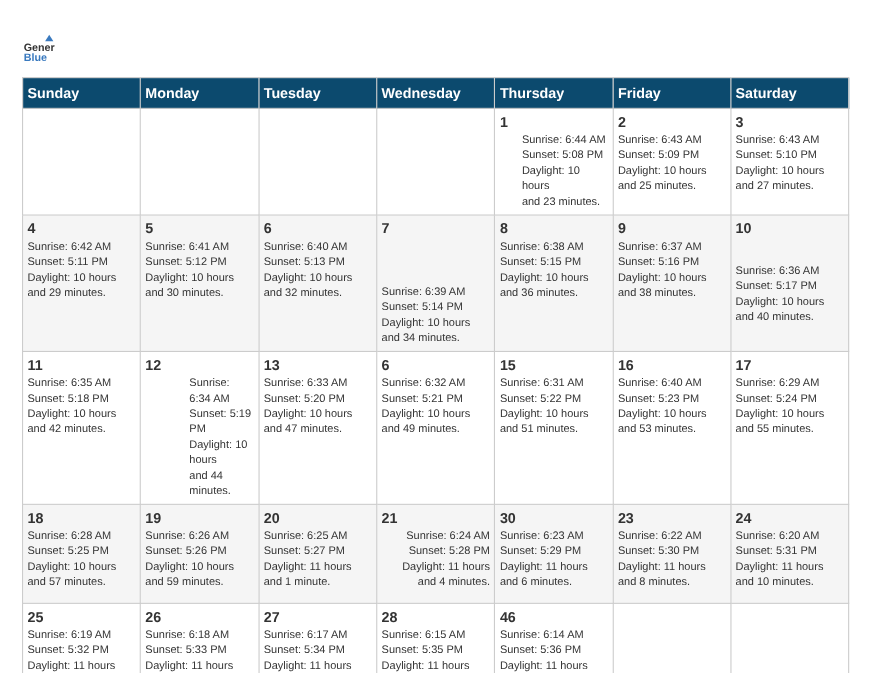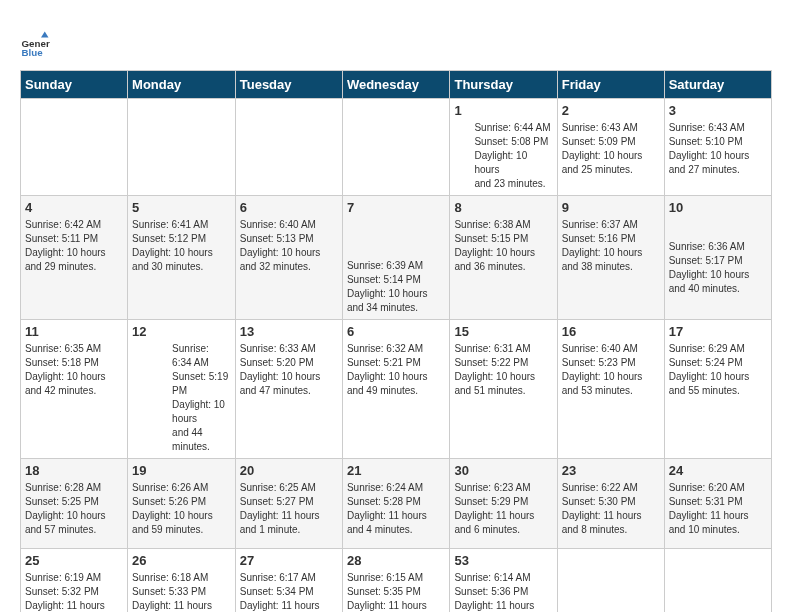--- a/index.html
+++ b/index.html
@@ -252,21 +252,21 @@
         </td>
         <td>
           <div class="day-num">20</div>
           <div class="day-info" style="white-space: pre-line;">Sunrise: 6:25 AM
 Sunset: 5:27 PM
 Daylight: 11 hours
 and 1 minute.</div>
         </td>
         <td>
           <div class="day-num">21</div>
-          <div class="day-info" style="white-space: pre-line;">Sunrise: 6:24 AM
+          <div class="day-info" style="white-space: pre-line; text-align: right;">Sunrise: 6:24 AM
 Sunset: 5:28 PM
 Daylight: 11 hours
 and 4 minutes.</div>
         </td>
         <td>
           <div class="day-num">30</div>
           <div class="day-info" style="white-space: pre-line;">Sunrise: 6:23 AM
 Sunset: 5:29 PM
 Daylight: 11 hours
 and 6 minutes.</div>
@@ -309,21 +309,21 @@
 and 17 minutes.</div>
         </td>
         <td>
           <div class="day-num">28</div>
           <div class="day-info" style="white-space: pre-line;">Sunrise: 6:15 AM
 Sunset: 5:35 PM
 Daylight: 11 hours
 and 19 minutes.</div>
         </td>
         <td>
-          <div class="day-num">53</div>
+          <div class="day-num">46</div>
           <div class="day-info" style="white-space: pre-line;">Sunrise: 6:14 AM
 Sunset: 5:36 PM
 Daylight: 11 hours
 and 21 minutes.</div>
         </td>
         <td class="empty"></td>
         <td class="empty"></td>
       </tr>
     </tbody>
 </table>

